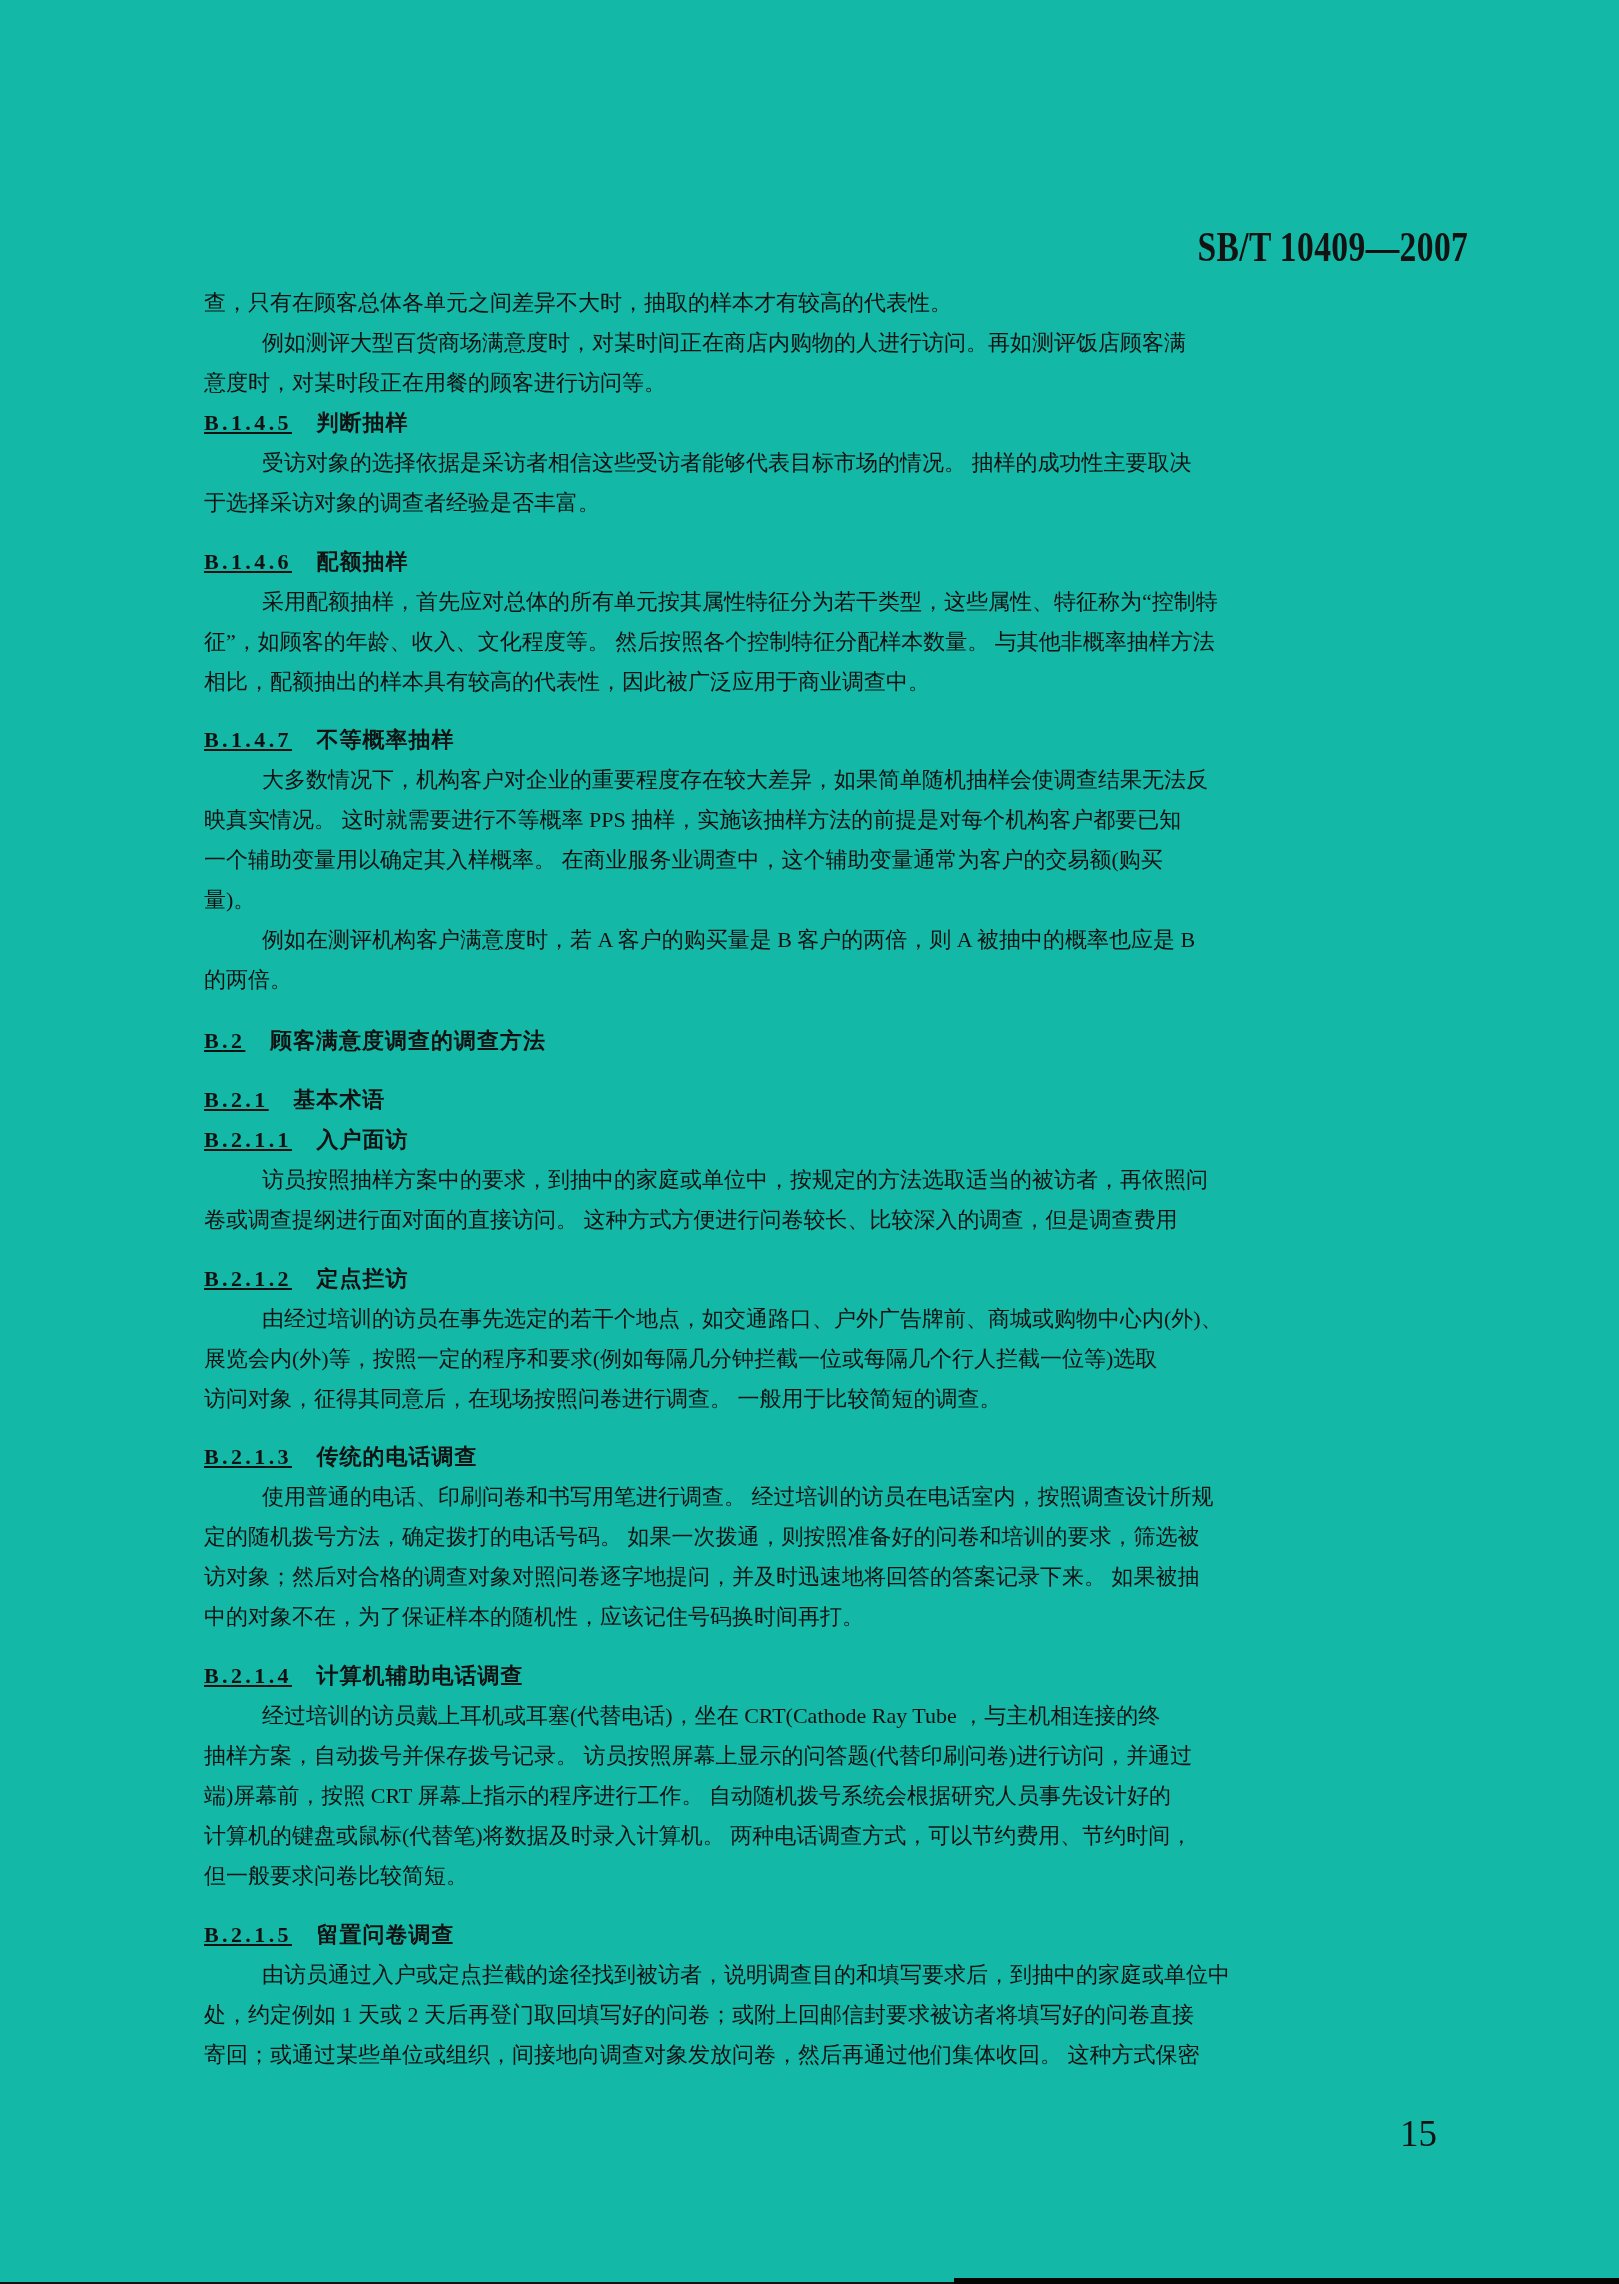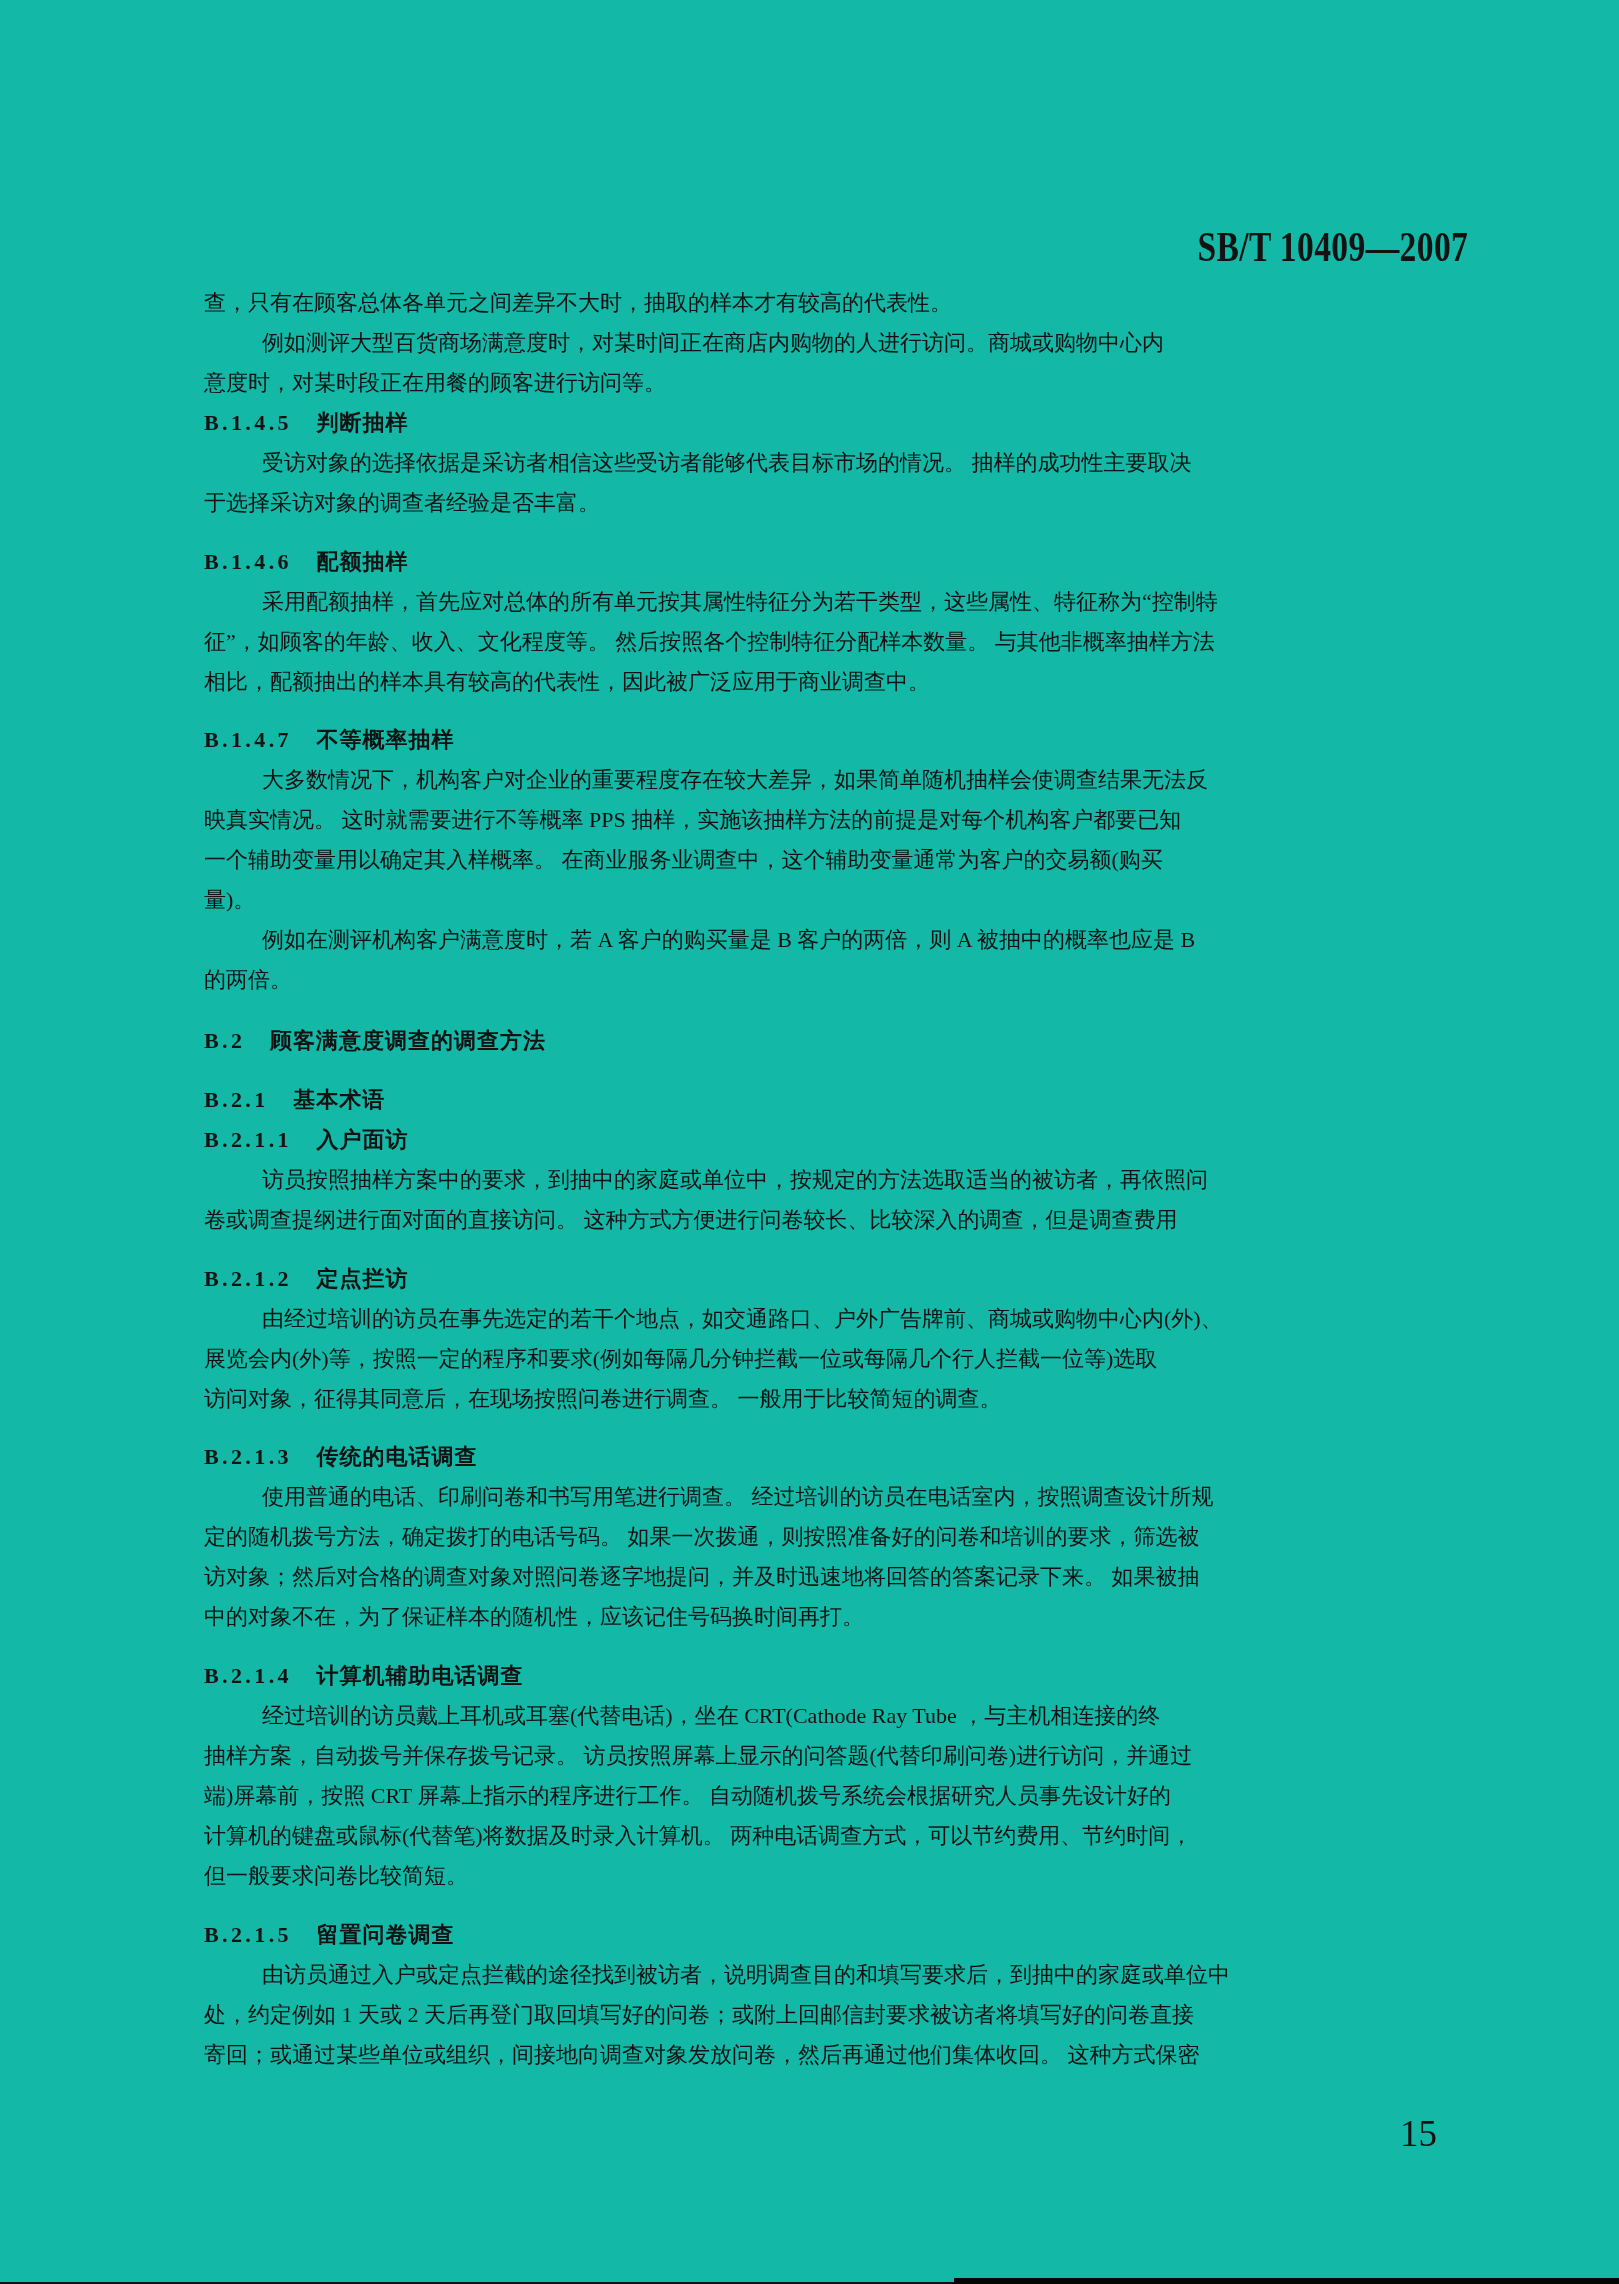--- a/index.html
+++ b/index.html
@@ -25,41 +25,41 @@
     height:40px;line-height:40px;
     font-size:22px;
     white-space:pre;
     letter-spacing:0px;
   }
   .indent{padding-left:58px;}
   .heading{font-weight:700;}
   .h-sub{margin-top:18.7px;}
   .h-tight{margin-top:0;}
   .h-major{margin-top:21px;}
-  .hnum{letter-spacing:3.4px;margin-right:24.6px;}
+  .hnum{letter-spacing:3.4px;margin-right:24.6px;text-decoration:underline;}
   .htitle{letter-spacing:1px;}
   .page-number{
     position:absolute;left:1400px;top:2119px;
     font-size:37px;line-height:29.5px;
   }
   .footer-rule{
     position:absolute;left:0;bottom:0;width:954px;height:2.5px;background:#101010;
   }
   .footer-bar{
     position:absolute;left:954px;right:0;bottom:0;height:6.4px;background:#050505;
   }
 </style>
 </head>
 <body>
 
 <div class="page">
   <div class="doc-header">SB/T 10409—2007</div>
   <div class="content">
       <div class="line">查，只有在顾客总体各单元之间差异不大时，抽取的样本才有较高的代表性。</div>
-      <div class="line indent">例如测评大型百货商场满意度时，对某时间正在商店内购物的人进行访问。商城或购物中心内</div>
+      <div class="line indent">例如测评大型百货商场满意度时，对某时间正在商店内购物的人进行访问。再如测评饭店顾客满</div>
       <div class="line">意度时，对某时段正在用餐的顾客进行访问等。</div>
       <div class="line heading h-tight"><span class="hnum">B.1.4.5</span><span class="htitle">判断抽样</span></div>
       <div class="line indent">受访对象的选择依据是采访者相信这些受访者能够代表目标市场的情况。 抽样的成功性主要取决</div>
       <div class="line">于选择采访对象的调查者经验是否丰富。</div>
       <div class="line heading h-sub"><span class="hnum">B.1.4.6</span><span class="htitle">配额抽样</span></div>
       <div class="line indent">采用配额抽样，首先应对总体的所有单元按其属性特征分为若干类型，这些属性、特征称为“控制特</div>
       <div class="line">征”，如顾客的年龄、收入、文化程度等。 然后按照各个控制特征分配样本数量。 与其他非概率抽样方法</div>
       <div class="line">相比，配额抽出的样本具有较高的代表性，因此被广泛应用于商业调查中。</div>
       <div class="line heading h-sub"><span class="hnum">B.1.4.7</span><span class="htitle">不等概率抽样</span></div>
       <div class="line indent">大多数情况下，机构客户对企业的重要程度存在较大差异，如果简单随机抽样会使调查结果无法反</div>

